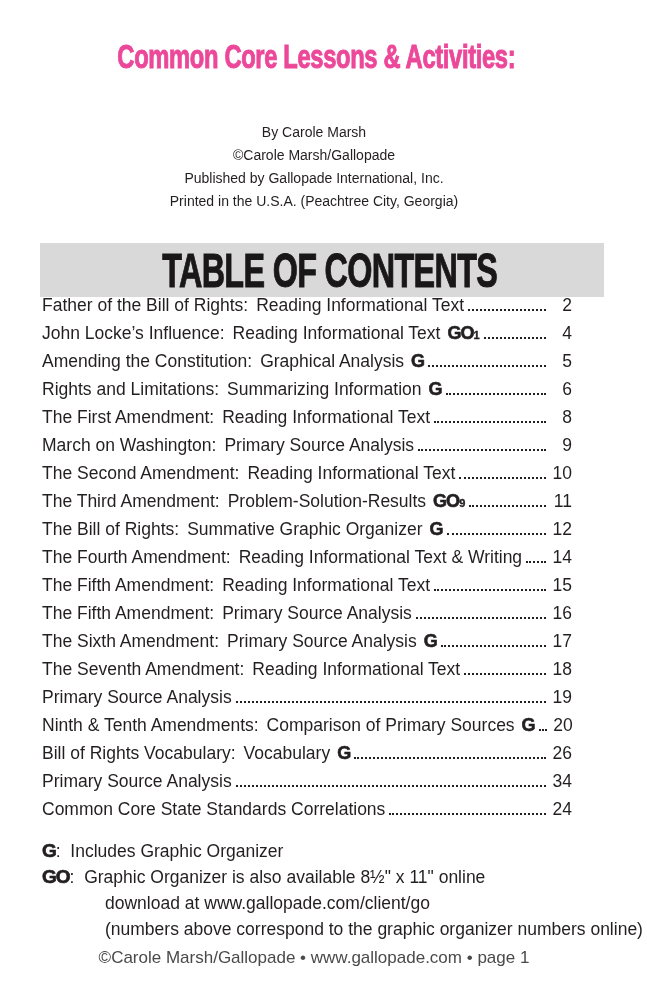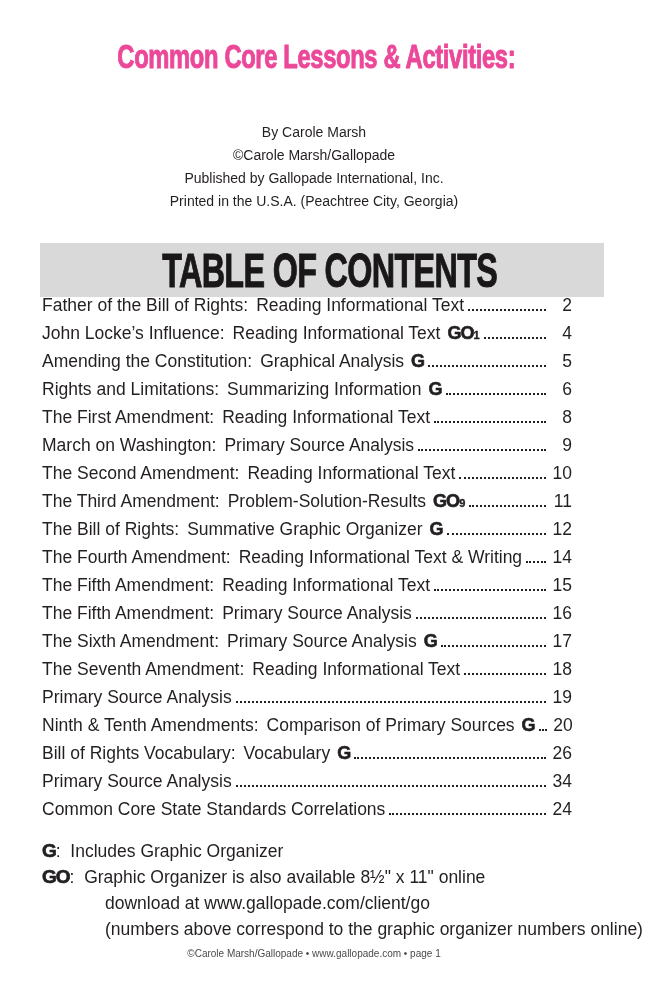--- a/index.html
+++ b/index.html
@@ -46,21 +46,21 @@
 
   
   .legend{position:absolute;left:42px;top:838px;font-size:17.5px;line-height:26px;}
   .legend-row{white-space:pre;}
   .legend .mk{font-weight:bold;letter-spacing:-1px;-webkit-text-stroke:0.7px currentColor;font-size:19px;}
   .legend .indent{padding-left:63px;}
 
   
   .footer{
     position:absolute;left:40px;top:948px;width:548px;text-align:center;
-    font-size:10px;color:var(--footer);
+    font-size:17px;color:var(--footer);
   }
 </style>
 </head>
 <body>
 
 <div class="page">
 
   <div class="header series-title" style="position:absolute;"><span class="cond">Common Core Lessons &amp; Activities:</span></div>
 
 

